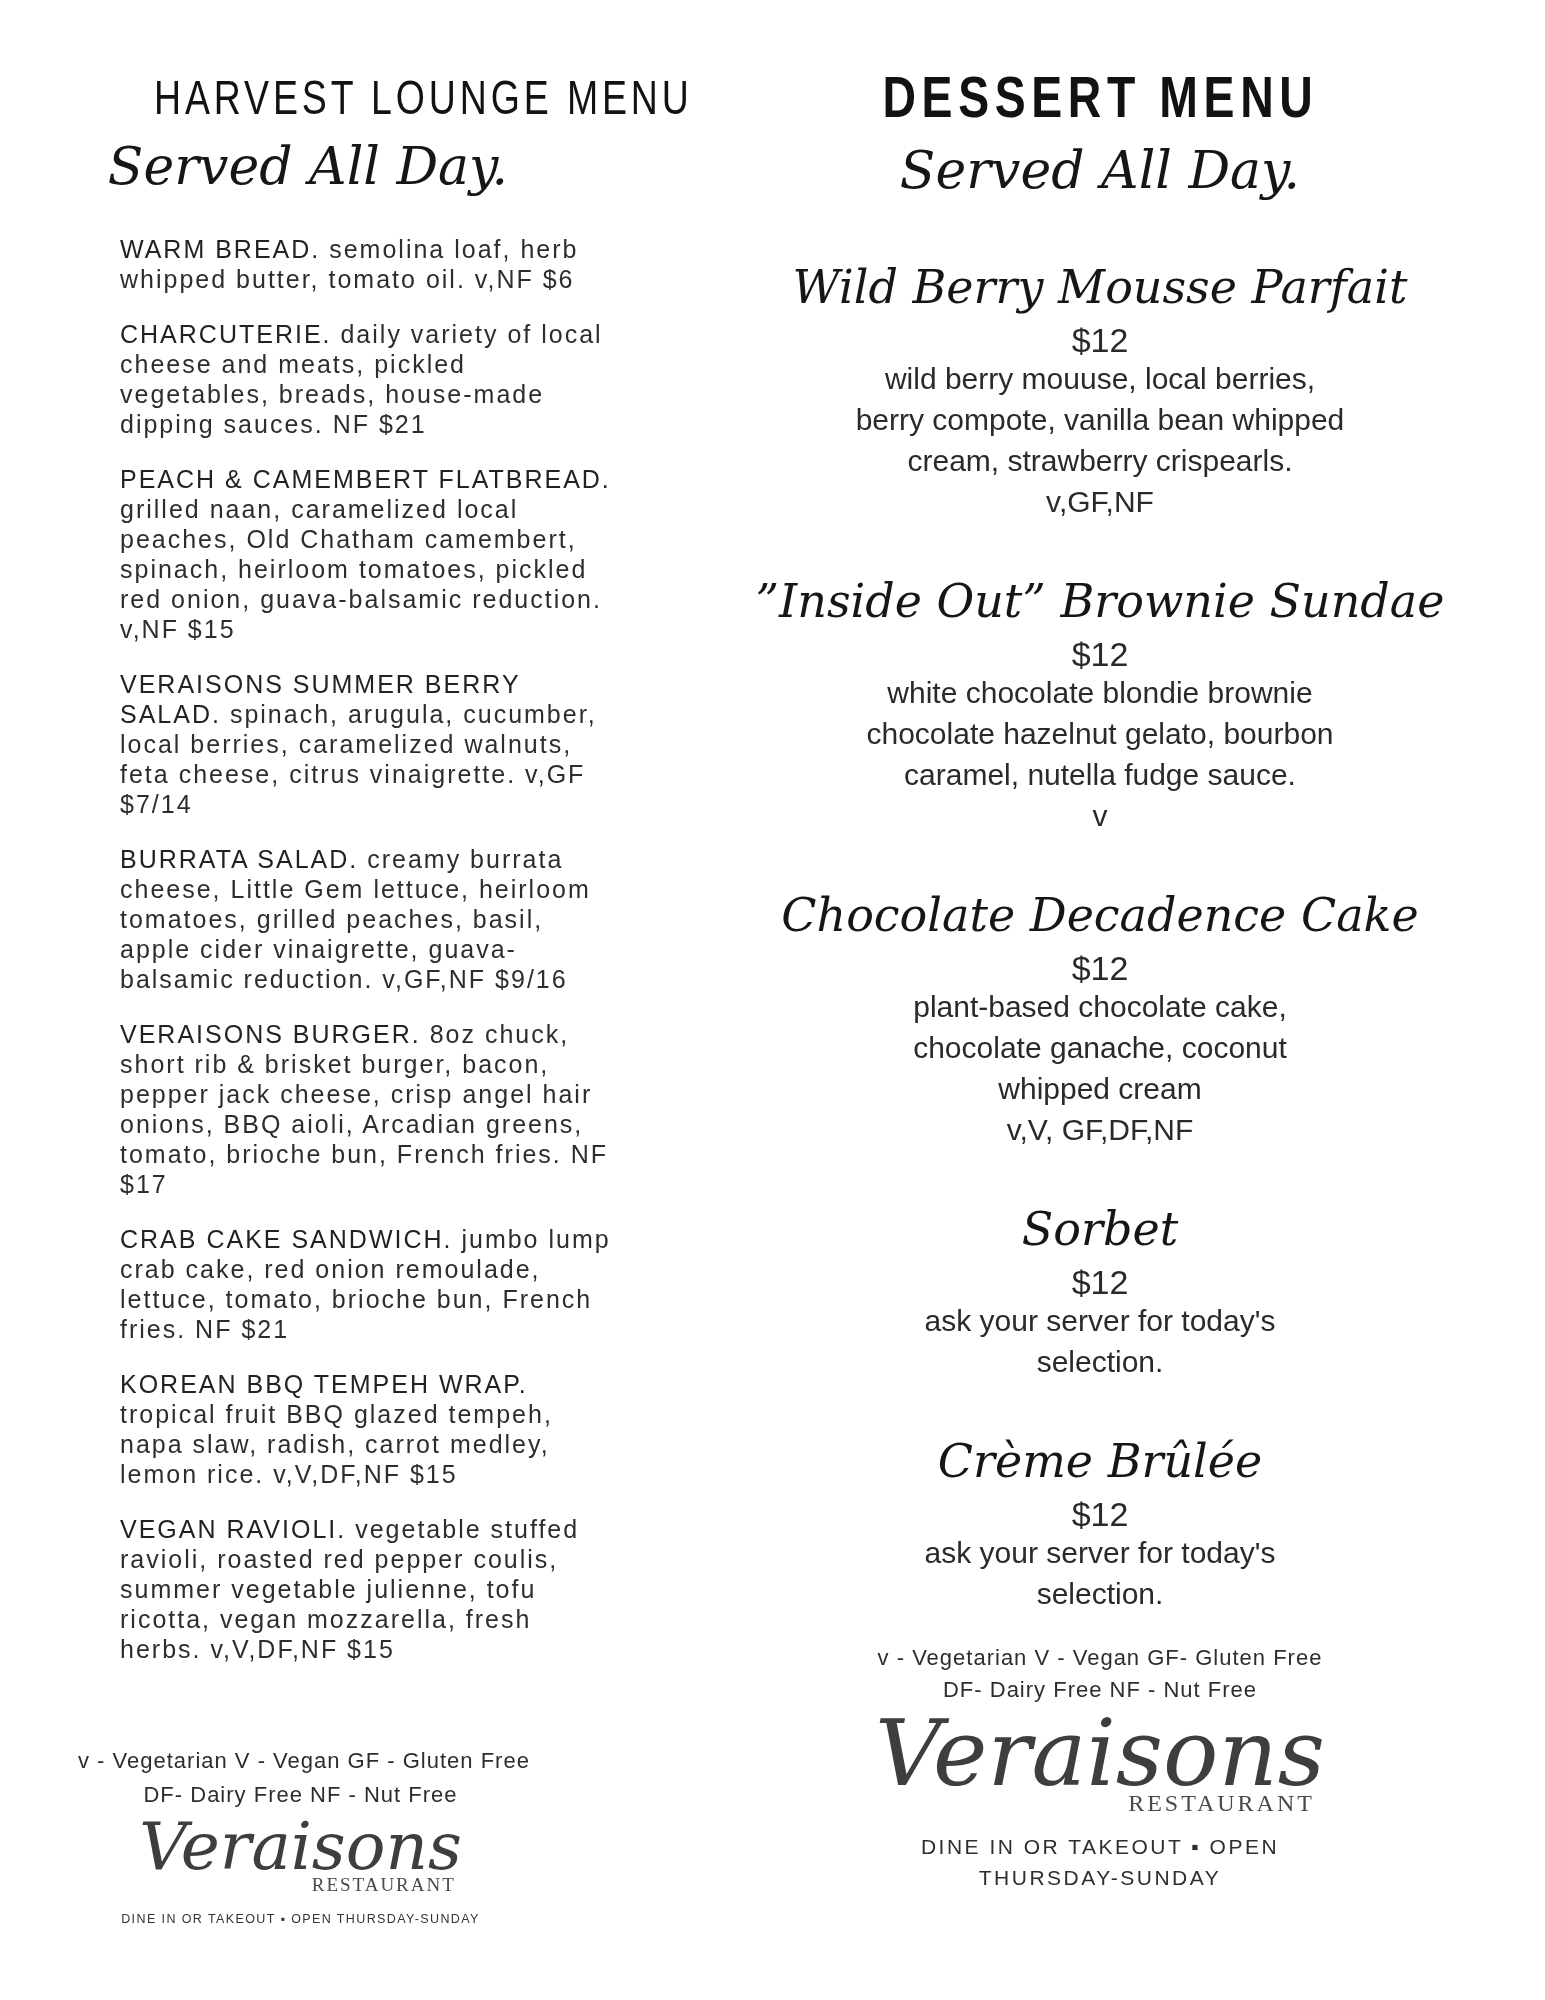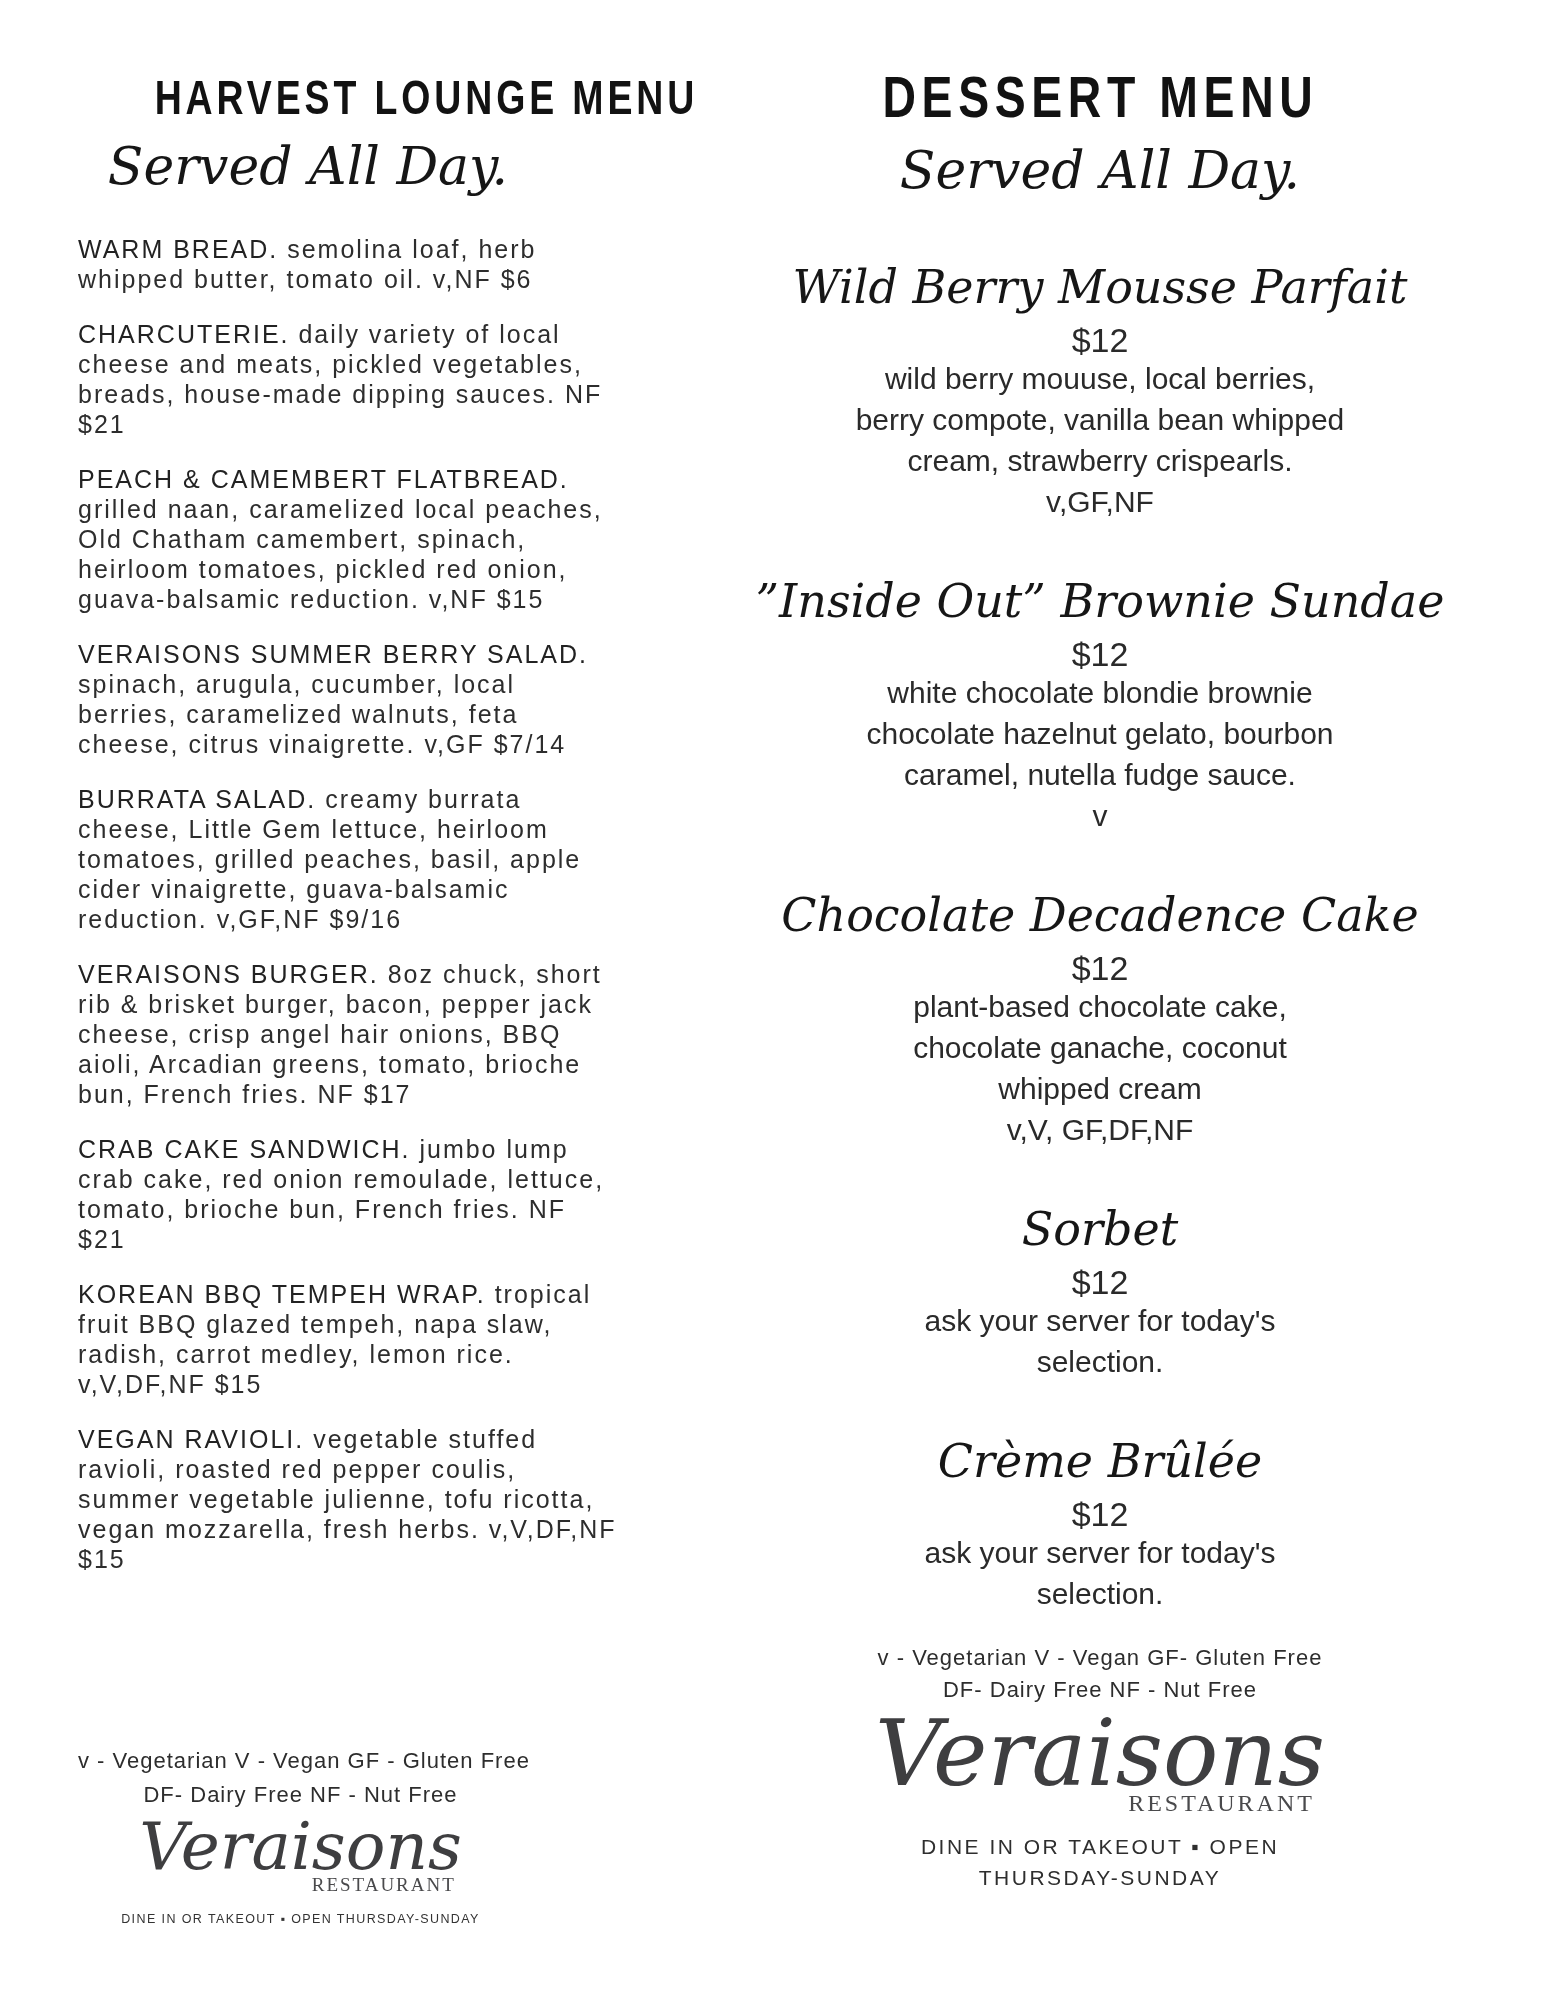--- a/index.html
+++ b/index.html
@@ -2,25 +2,25 @@
 <html><head>
 <meta charset="utf-8">
 <style>
   html,body{margin:0;padding:0;background:#ffffff;}
   .page{position:relative;width:1545px;height:2000px;background:#ffffff;overflow:hidden;
         font-family:"Liberation Sans", sans-serif;color:#262626;}
 
   
   .col-left{position:absolute;left:78px;top:72px;width:542px;}
   .left-header{width:460px;text-align:center;margin-bottom:26px;}
-  .menu-title{font-weight:700;color:#121212;font-size:48px;line-height:52px;letter-spacing:5px;white-space:nowrap;}
+  .menu-title{font-weight:400;color:#121212;font-size:48px;line-height:52px;letter-spacing:5px;white-space:nowrap;}
   .menu-title .squeeze{display:inline-block;transform:scaleX(0.78);transform-origin:center;}
   .script{font-family:"DejaVu Serif", serif;font-style:italic;color:#161616;}
   .subtitle{font-size:52px;line-height:84px;}
-  .item{font-size:25px;line-height:30px;letter-spacing:2px;color:#2d2d2d;margin-bottom:25px;}
+  .item{font-size:25px;line-height:30px;letter-spacing:2px;color:#2d2d2d;margin-bottom:25px;margin-left:42px;}
   .item .iname{color:#222;}
 
   .col-left-footer{position:absolute;left:78px;top:1744px;width:445px;text-align:center;}
   .legend-line{font-size:22px;line-height:34px;letter-spacing:1px;white-space:nowrap;color:#2d2d2d;}
 
   .logo{display:inline-block;}
   .logo-script{font-family:"DejaVu Serif", serif;font-style:italic;color:#3e3e40;}
   .logo-sub{font-family:"Liberation Serif", serif;color:#4a4a4c;text-align:right;}
   .logo-left .logo-script{font-size:66px;line-height:70px;}
   .logo-left .logo-sub{font-size:19px;letter-spacing:2px;margin-top:-8px;padding-right:6px;}

